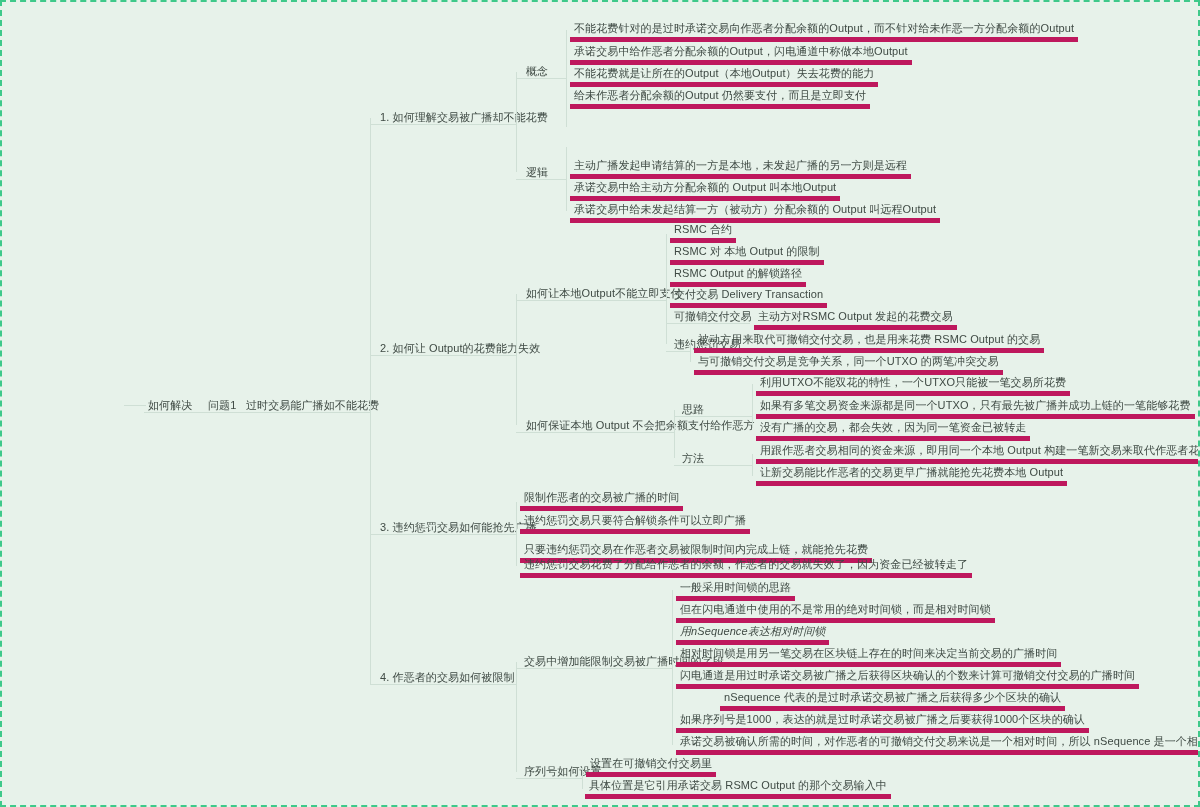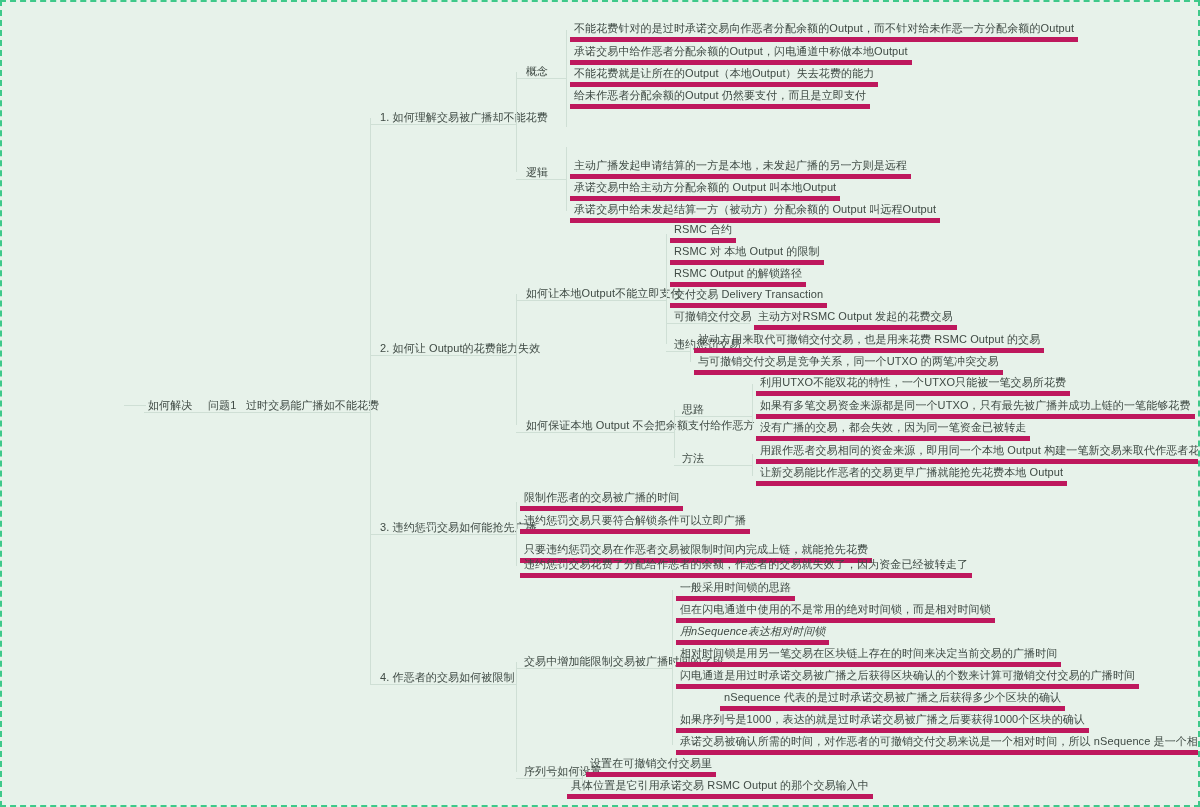--- a/index.html
+++ b/index.html
@@ -164,15 +164,15 @@
   <div class="node leaf" style="left:674px; top:644px;">相对时间锁是用另一笔交易在区块链上存在的时间来决定当前交易的广播时间</div>
   <div class="node leaf" style="left:674px; top:666px;">闪电通道是用过时承诺交易被广播之后获得区块确认的个数来计算可撤销交付交易的广播时间</div>
   <div class="node leaf" style="left:674px; top:688px;margin-left:44px;">nSequence 代表的是过时承诺交易被广播之后获得多少个区块的确认</div>
   <div class="node leaf" style="left:674px; top:710px;">如果序列号是1000，表达的就是过时承诺交易被广播之后要获得1000个区块的确认</div>
   <div class="node leaf" style="left:674px; top:732px;">承诺交易被确认所需的时间，对作恶者的可撤销交付交易来说是一个相对时间，所以 nSequence 是一个相对时间概念</div>
 
   <div class="node mid" style="left:518px; top:762px;">序列号如何设置</div>
   <div class="h" style="left:514px; top:776px; width:66px;"></div>
   <div class="v" style="left:580px; top:765px; height:22px;"></div>
   <div class="node leaf" style="left:584px; top:754px;">设置在可撤销交付交易里</div>
-  <div class="node leaf" style="left:565px; top:776px;">具体位置是它引用承诺交易 RSMC Output 的那个交易输入中</div>
+  <div class="node leaf" style="left:583px; top:776px;">具体位置是它引用承诺交易 RSMC Output 的那个交易输入中</div>
 
 </div>
 
 </body></html>

